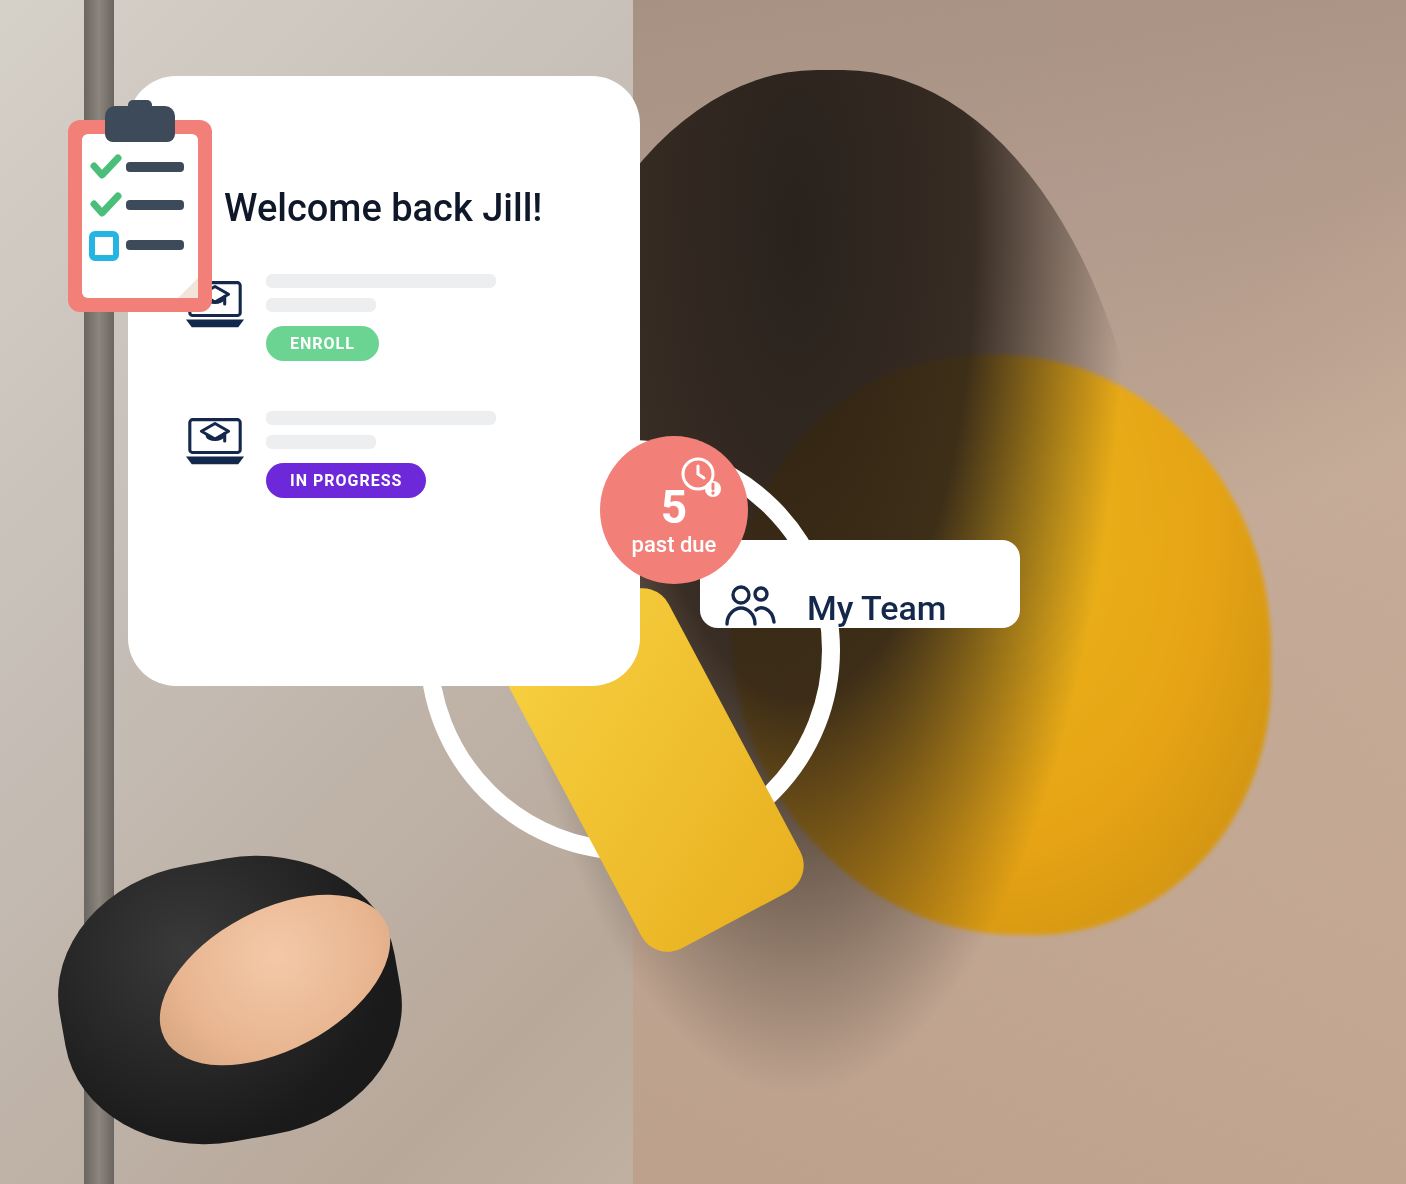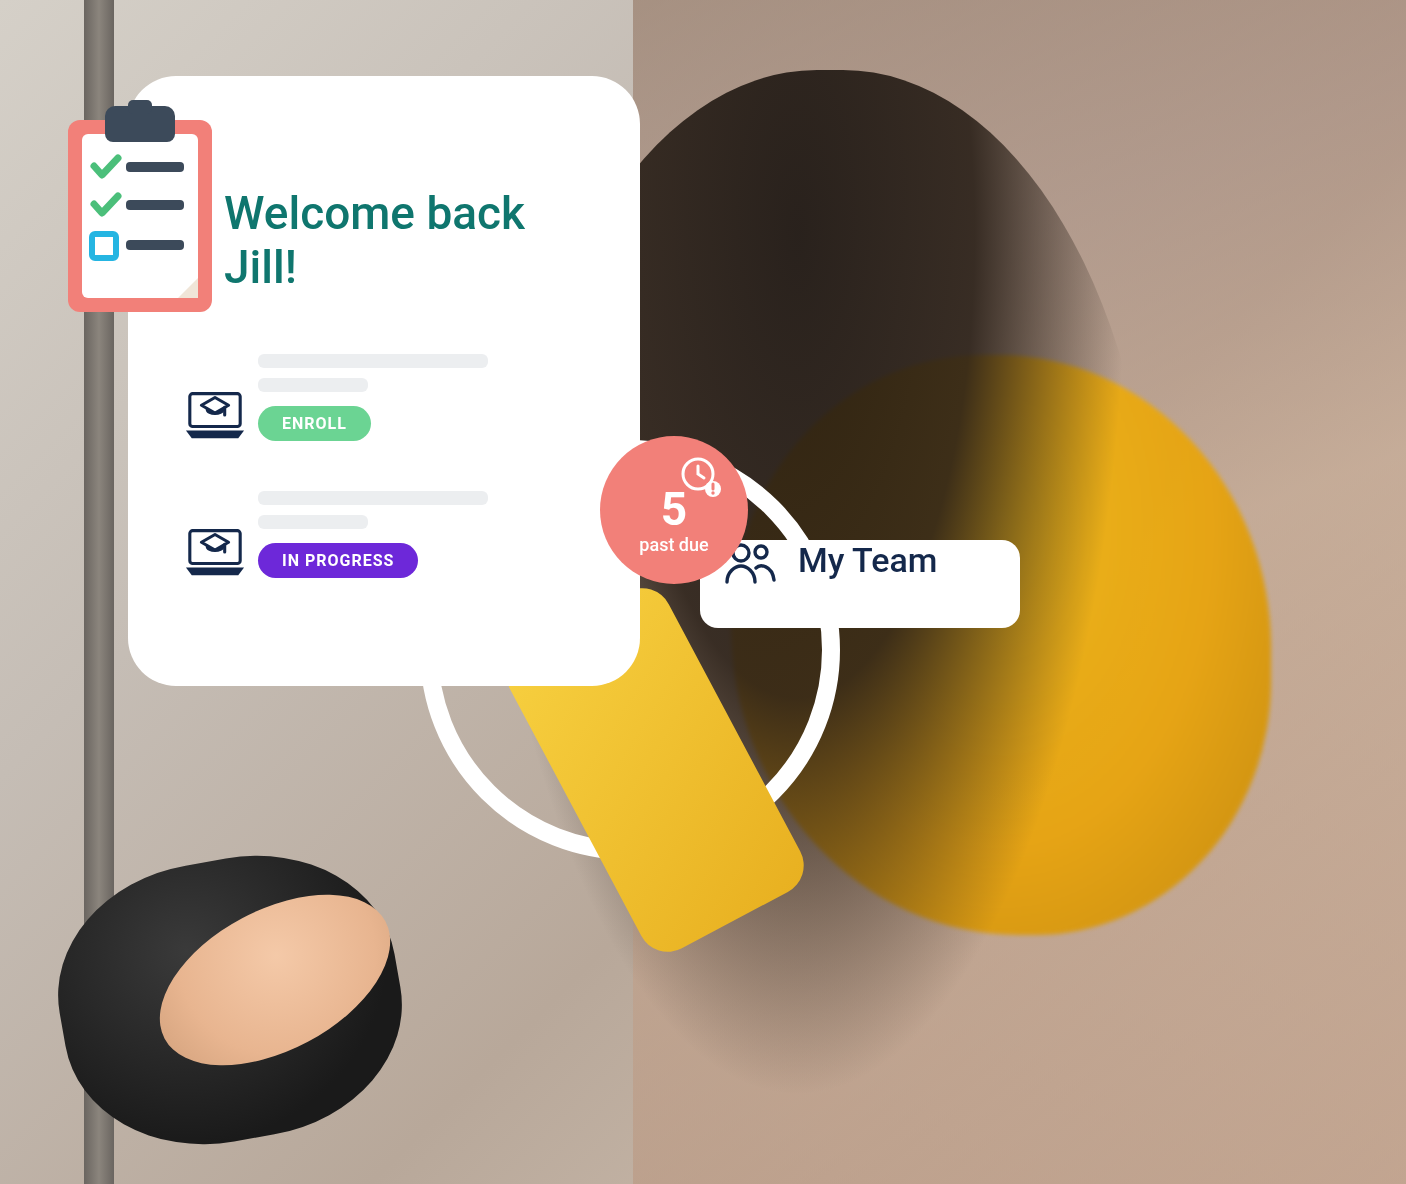--- a/index.html
+++ b/index.html
@@ -52,30 +52,30 @@
     position: absolute;
     left: 128px;
     top: 76px;
     width: 512px;
     height: 610px;
     background: #fff;
     border-radius: 48px;
     padding: 110px 56px 40px 56px;
   }
   .welcome-title {
-    font-size: 46px;
+    font-size: 38px;
     font-weight: 500;
-    color: #0f766e;
-    margin-bottom: 60px;
+    color: #0f172a;
+    margin-bottom: 44px;
     margin-left: 40px;
   }
   .course-row {
     display: flex;
-    align-items: flex-end;
-    gap: 12px;
+    align-items: flex-start;
+    gap: 20px;
     margin-bottom: 50px;
   }
   .course-icon {
     width: 62px; height: 56px;
     flex: 0 0 auto;
     position: relative;
   }
   .course-icon svg { width: 100%; height: 100%; }
   .course-lines { flex: 1; }
   .skeleton {
@@ -129,37 +129,37 @@
     position: absolute;
     top: 18px; right: 24px;
   }
   .pastdue-num {
     font-size: 46px;
     font-weight: 700;
     margin-top: 20px;
     line-height: 1;
   }
   .pastdue-label {
-    font-size: 18px;
+    font-size: 22px;
     font-weight: 500;
     margin-top: 2px;
   }
 
   
   .myteam-card {
     position: absolute;
     left: 700px;
     top: 540px;
     width: 320px;
     height: 88px;
     background: #fff;
     border-radius: 18px;
     display: flex;
-    align-items: flex-start;
-    gap: 22px;
+    align-items: flex-end;
+    gap: 31px;
     padding: 0 24px;
     z-index: 4;
   }
   .myteam-card .icon { width: 52px; height: 46px; }
   .myteam-card .label {
     font-size: 34px;
     font-weight: 500;
     color: #14284b;
   }
 

